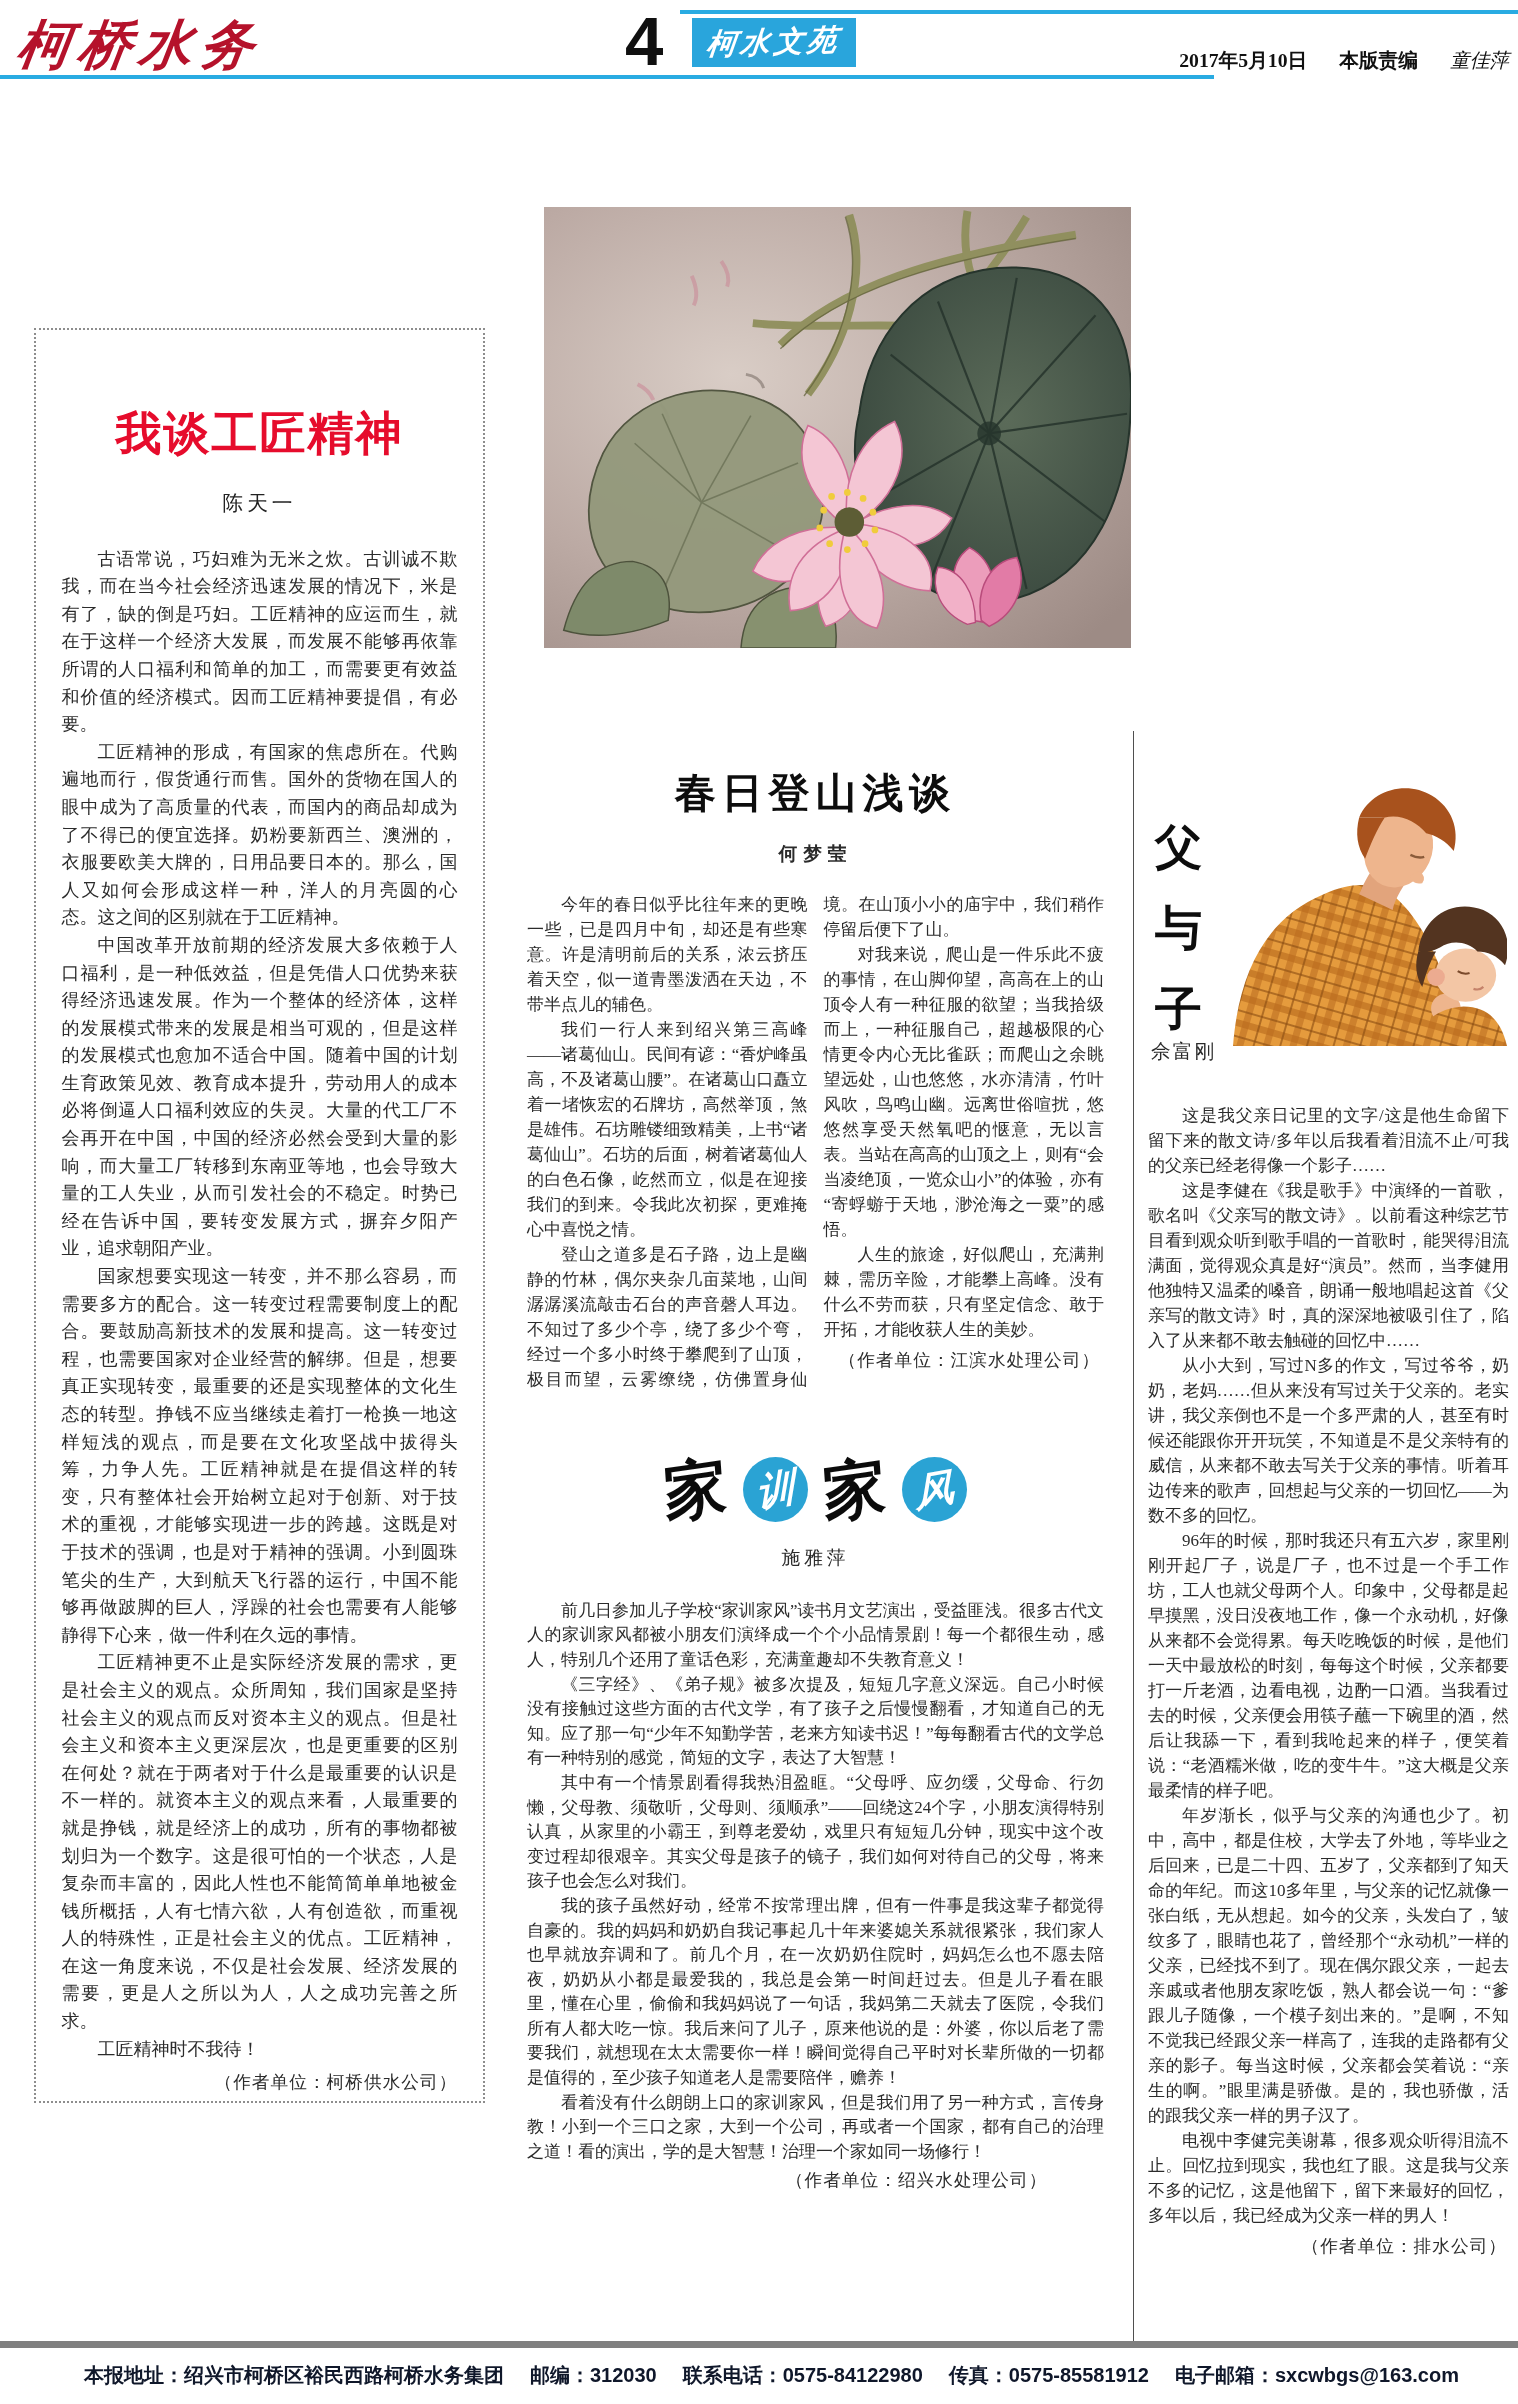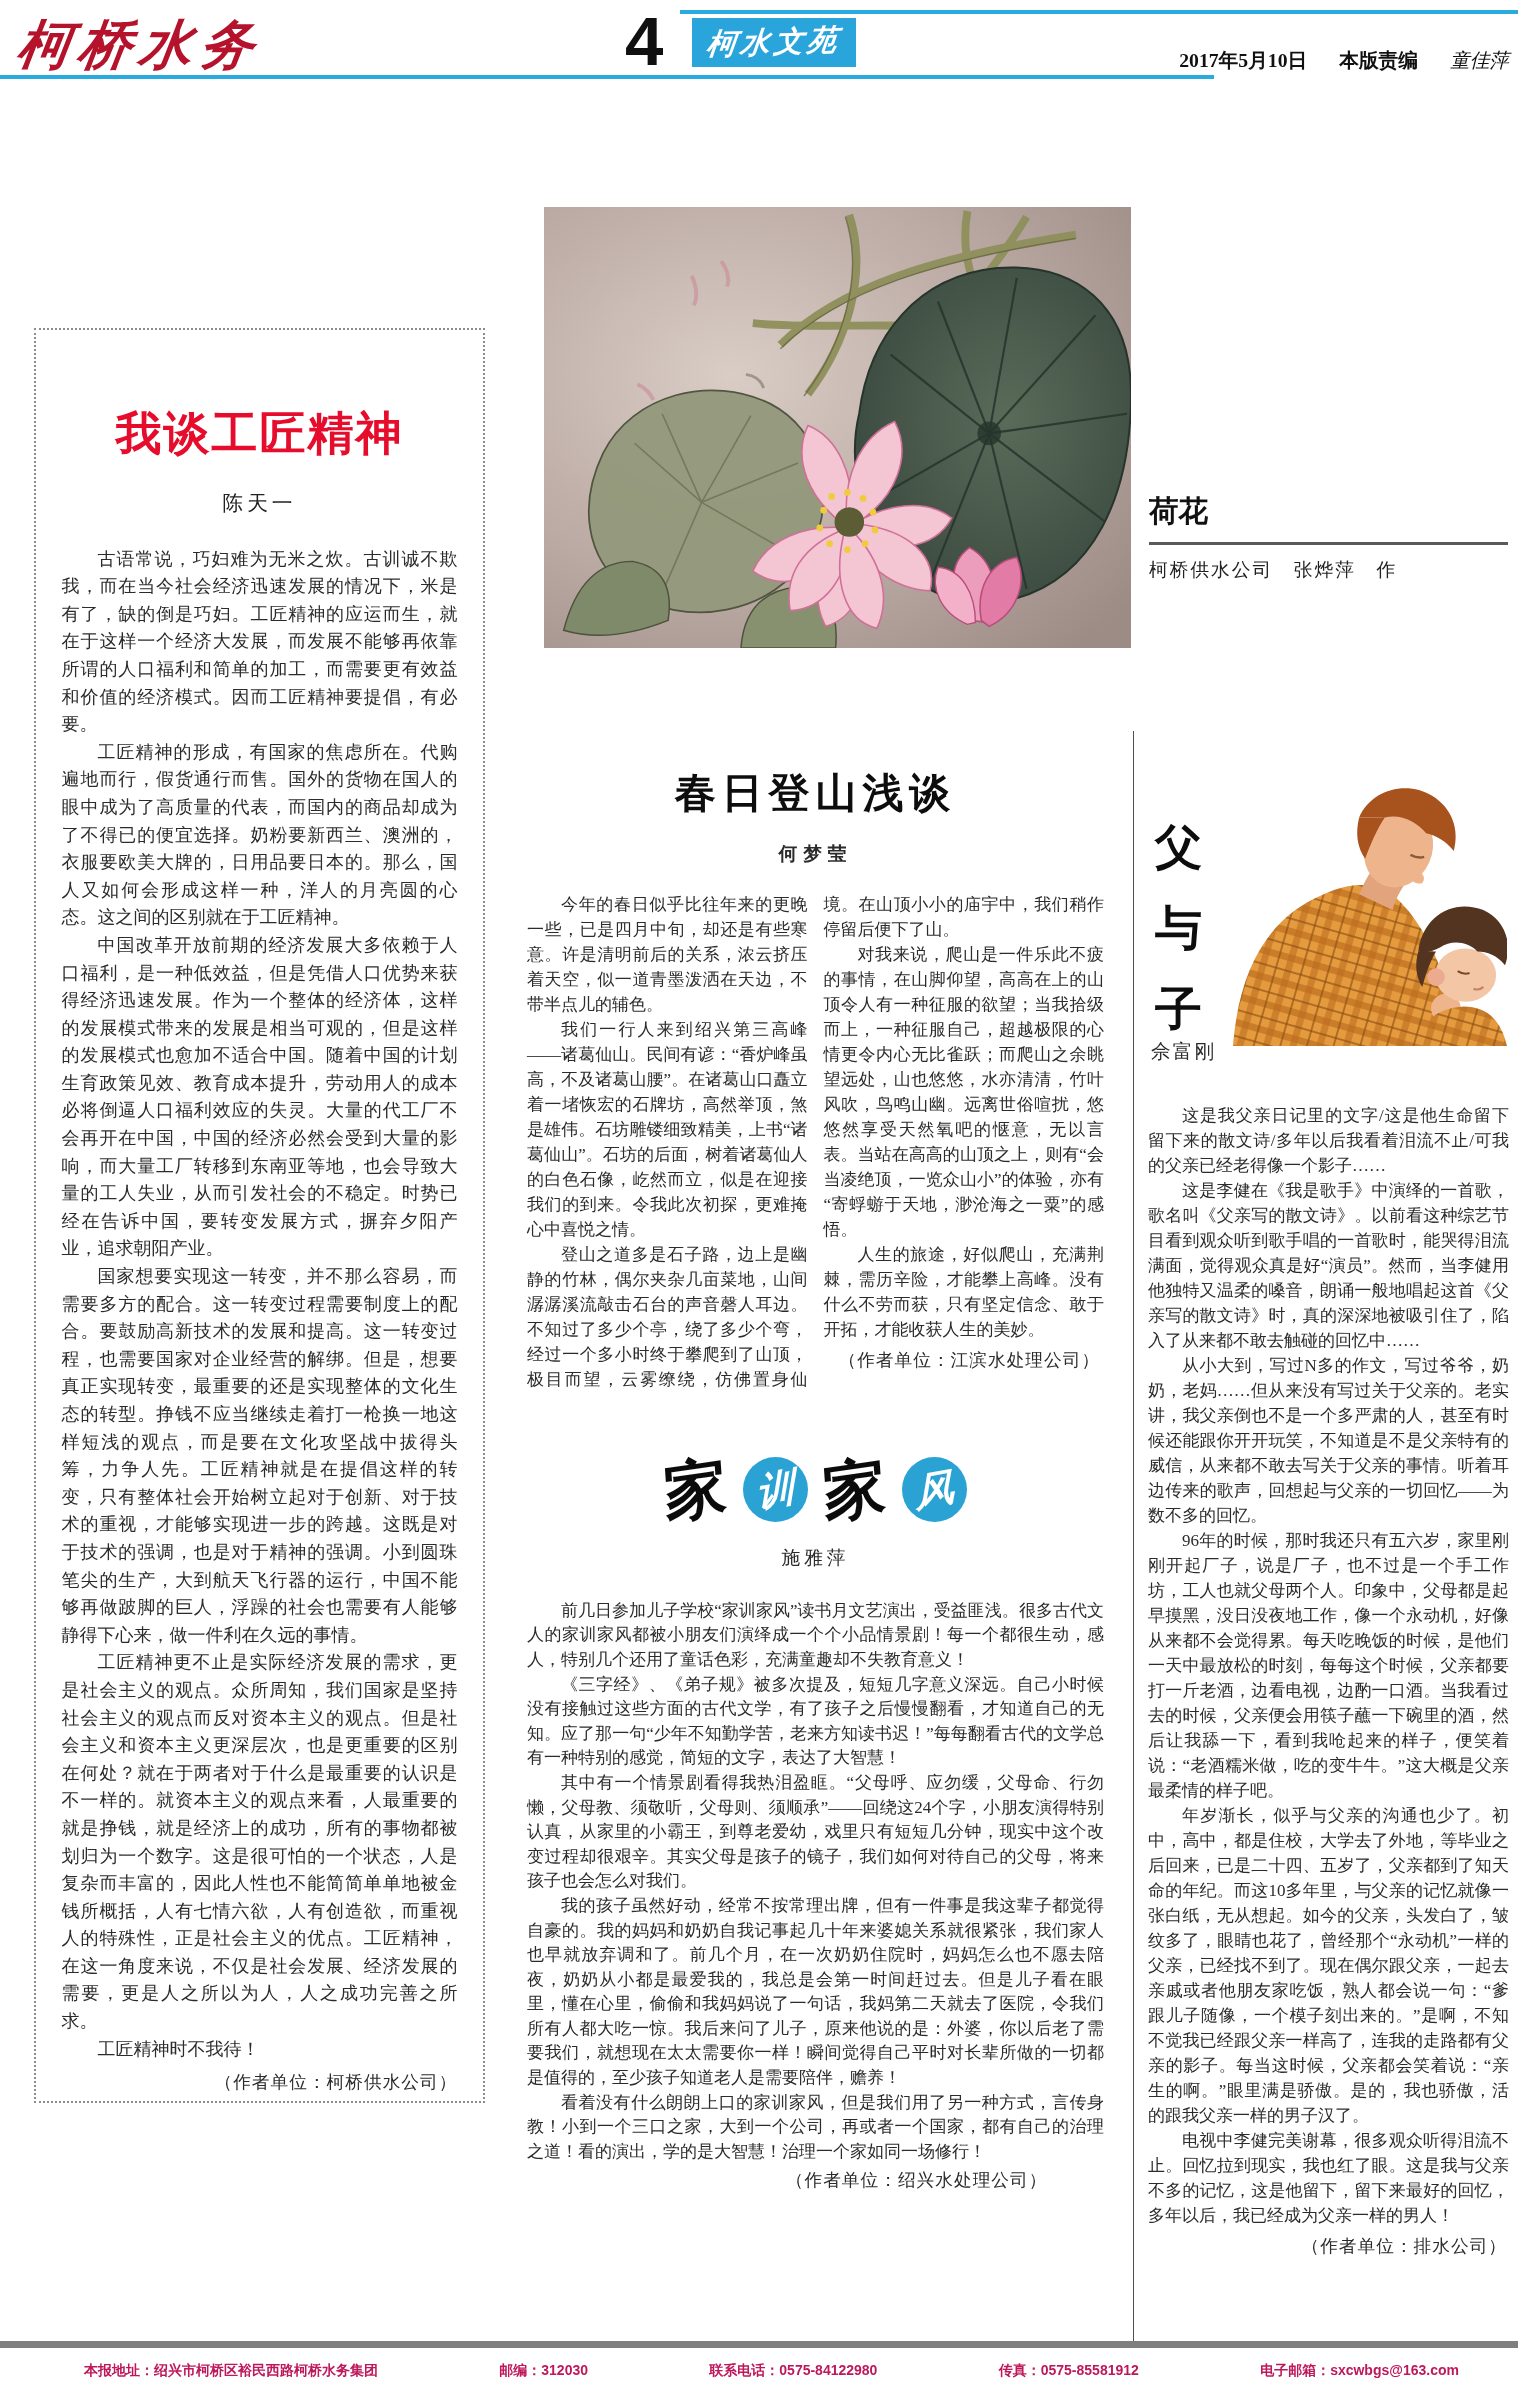--- a/index.html
+++ b/index.html
@@ -88,21 +88,21 @@
   .fz-body {
     position:absolute; left:1148px; top:1103px; width:361px;
     font-size:17px; line-height:25px; text-align:justify;
   }
   .fz-body p { text-indent:2em; }
   .fz-body .sig { margin-top:5.9px; padding-right:2px; }
   
   .footer-bar { position:absolute; left:0; top:2341px; width:1519px; height:6.9px; background:#7f7f7f; }
   .footer-row {
     position:absolute; left:84px; top:2362px; width:1375px; display:flex;
-    justify-content:space-between; font-size:14px; font-weight:bold; color:#be185d;
+    justify-content:space-between; font-size:20px; font-weight:bold; color:#0f172a;
     font-family:"Liberation Sans",sans-serif;
   }
 </style>
 </head>
 <body>
 
 <div id="page">
 
   <div class="line-blue-top"></div>
   <div class="masthead">柯桥水务</div>
@@ -216,25 +216,20 @@
       </g>
     </g>
 
     <g transform="translate(436,420)">
       <path d="M0 0 C-26 -26 -26 -58 -4 -74 C22 -60 28 -26 12 2 Z" fill="#ec9dbb" stroke="#b94c7c" stroke-width="1.6"></path>
       <path d="M8 0 C2 -34 18 -60 44 -64 C56 -36 42 -6 16 6 Z" fill="#e27ba6" stroke="#b94c7c" stroke-width="1.6"></path>
       <path d="M-6 4 C-34 -8 -44 -34 -36 -54 C-12 -52 2 -28 2 2 Z" fill="#f2b1c8" stroke="#b94c7c" stroke-width="1.4"></path>
     </g>
   </svg>
 
-  <div class="caption">
-    <div class="cap-title">荷花</div>
-    <div class="cap-rule"></div>
-    <div class="cap-credit">柯桥供水公司　张烨萍　作</div>
-  </div>
 
   <div class="v-divider"></div>
 
   <div class="spring">
     <h2 class="spring-title">春日登山浅谈</h2>
     <div class="spring-author">何梦莹</div>
     <div class="spring-body">
       <p>今年的春日似乎比往年来的更晚一些，已是四月中旬，却还是有些寒意。许是清明前后的关系，浓云挤压着天空，似一道青墨泼洒在天边，不带半点儿的辅色。</p>
       <p>我们一行人来到绍兴第三高峰——诸葛仙山。民间有谚：“香炉峰虽高，不及诸葛山腰”。在诸葛山口矗立着一堵恢宏的石牌坊，高然举顶，煞是雄伟。石坊雕镂细致精美，上书“诸葛仙山”。石坊的后面，树着诸葛仙人的白色石像，屹然而立，似是在迎接我们的到来。令我此次初探，更难掩心中喜悦之情。</p>
       <p>登山之道多是石子路，边上是幽静的竹林，偶尔夹杂几亩菜地，山间潺潺溪流敲击石台的声音磬人耳边。不知过了多少个亭，绕了多少个弯，经过一个多小时终于攀爬到了山顶，极目而望，云雾缭绕，仿佛置身仙境。在山顶小小的庙宇中，我们稍作停留后便下了山。</p>

